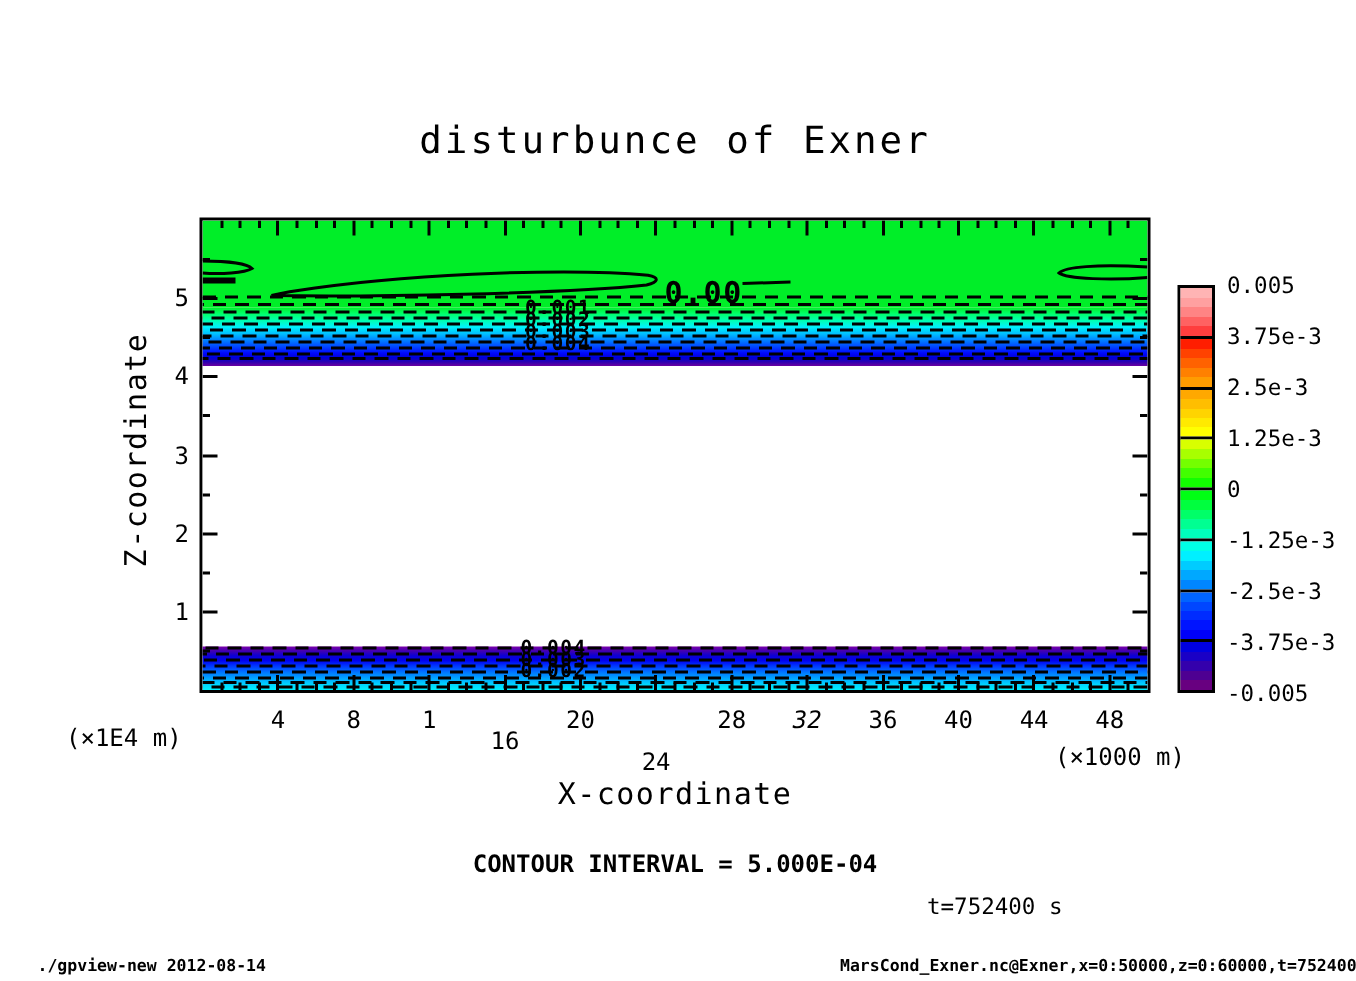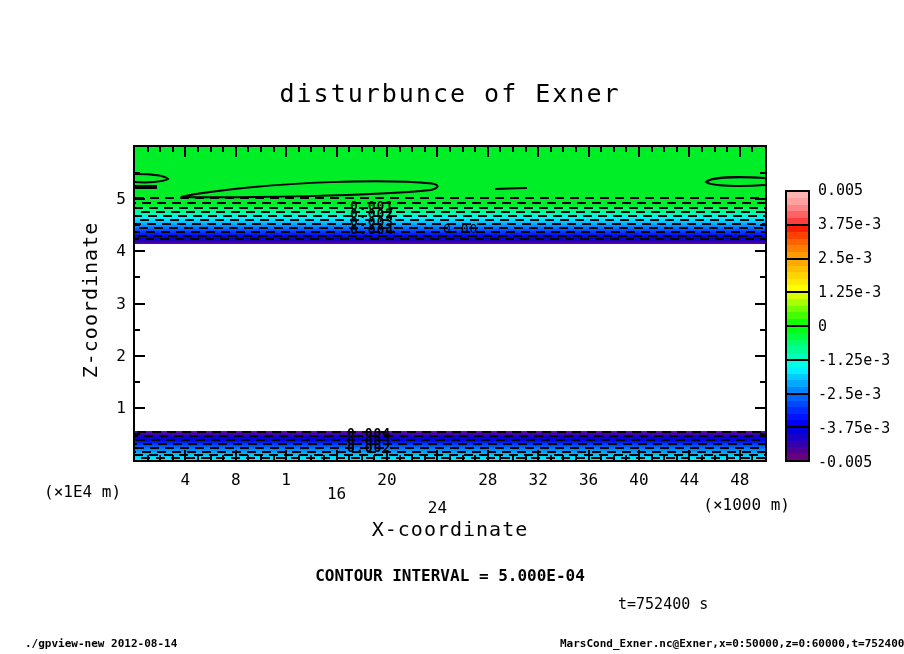--- a/index.html
+++ b/index.html
@@ -7,21 +7,21 @@
           font-family:"DejaVu Sans Mono","Liberation Mono",monospace;color:#000;}
   .abs{position:absolute;}
   #title{left:133px;top:79px;width:634px;text-align:center;font-size:25px;letter-spacing:2px;}
   #plot{left:133px;top:145px;width:634px;height:317px;border:2px solid #000;box-sizing:border-box;background:#fff;}
   #plot-inner{position:absolute;left:0;top:0;width:630px;height:313px;overflow:hidden;}
   .band{position:absolute;left:0;width:630px;}
   .dash-line{position:absolute;left:0;width:630px;height:2px;
              background-image:repeating-linear-gradient(90deg,#000 0 9px,transparent 9px 15px);}
   .tick{position:absolute;background:#000;}
   .clabel{position:absolute;font-weight:bold;font-size:13px;letter-spacing:1px;line-height:11px;}
-  #zero-label{font-size:13px;font-weight:normal;letter-spacing:1px;margin-top:38px;}
+  #zero-label{font-size:20px;font-weight:bold;letter-spacing:1px;}
   #svg-contours{position:absolute;left:0;top:0;}
   .xticklab{position:absolute;width:40px;text-align:center;font-size:16px;}
   .yticklab{position:absolute;width:38px;text-align:right;font-size:16px;}
   #ylabel{left:90px;top:300px;font-size:20px;letter-spacing:1px;white-space:nowrap;
           transform:translate(-50%,-50%) rotate(-90deg);}
   #yunit{left:44px;top:482px;font-size:16px;}
   #xunit{left:668px;top:495px;width:122px;text-align:right;font-size:16px;}
   #xlabel{left:133px;top:517px;width:634px;text-align:center;font-size:20px;letter-spacing:1px;}
   #cinterval{left:133px;top:566px;width:634px;text-align:center;font-size:16px;font-weight:bold;letter-spacing:0px;}
   #timestamp{left:618px;top:595px;font-size:15px;}
@@ -215,21 +215,21 @@
   </div>
 
   <div id="xticklabs">
       <div class="abs xticklab" style="left: 165.4px; top: 470px;">4</div>
       <div class="abs xticklab" style="left: 215.8px; top: 470px;">8</div>
       <div class="abs xticklab" style="left: 266.2px; top: 470px;">1</div>
       <div class="abs xticklab" style="left: 316.6px; top: 484px; text-align: center;">16</div>
       <div class="abs xticklab" style="left: 367px; top: 470px;">20</div>
       <div class="abs xticklab" style="left: 417.4px; top: 470px; margin-top: 28px;">24</div>
       <div class="abs xticklab" style="left: 467.8px; top: 470px;">28</div>
-      <div class="abs xticklab" style="left: 518.2px; top: 470px;">32</div>
+      <div class="abs xticklab" style="left: 518.2px; top: 470px; font-style: italic;">32</div>
       <div class="abs xticklab" style="left: 568.6px; top: 470px;">36</div>
       <div class="abs xticklab" style="left: 619px; top: 470px;">40</div>
       <div class="abs xticklab" style="left: 669.4px; top: 470px;">44</div>
       <div class="abs xticklab" style="left: 719.8px; top: 470px;">48</div>
     </div>
   <div id="yticklabs">
       <div class="abs yticklab" style="left: 88px; top: 397.833px;">1</div>
       <div class="abs yticklab" style="left: 88px; top: 345.667px;">2</div>
       <div class="abs yticklab" style="left: 88px; top: 293.5px;">3</div>
       <div class="abs yticklab" style="left: 88px; top: 241.333px;">4</div>

